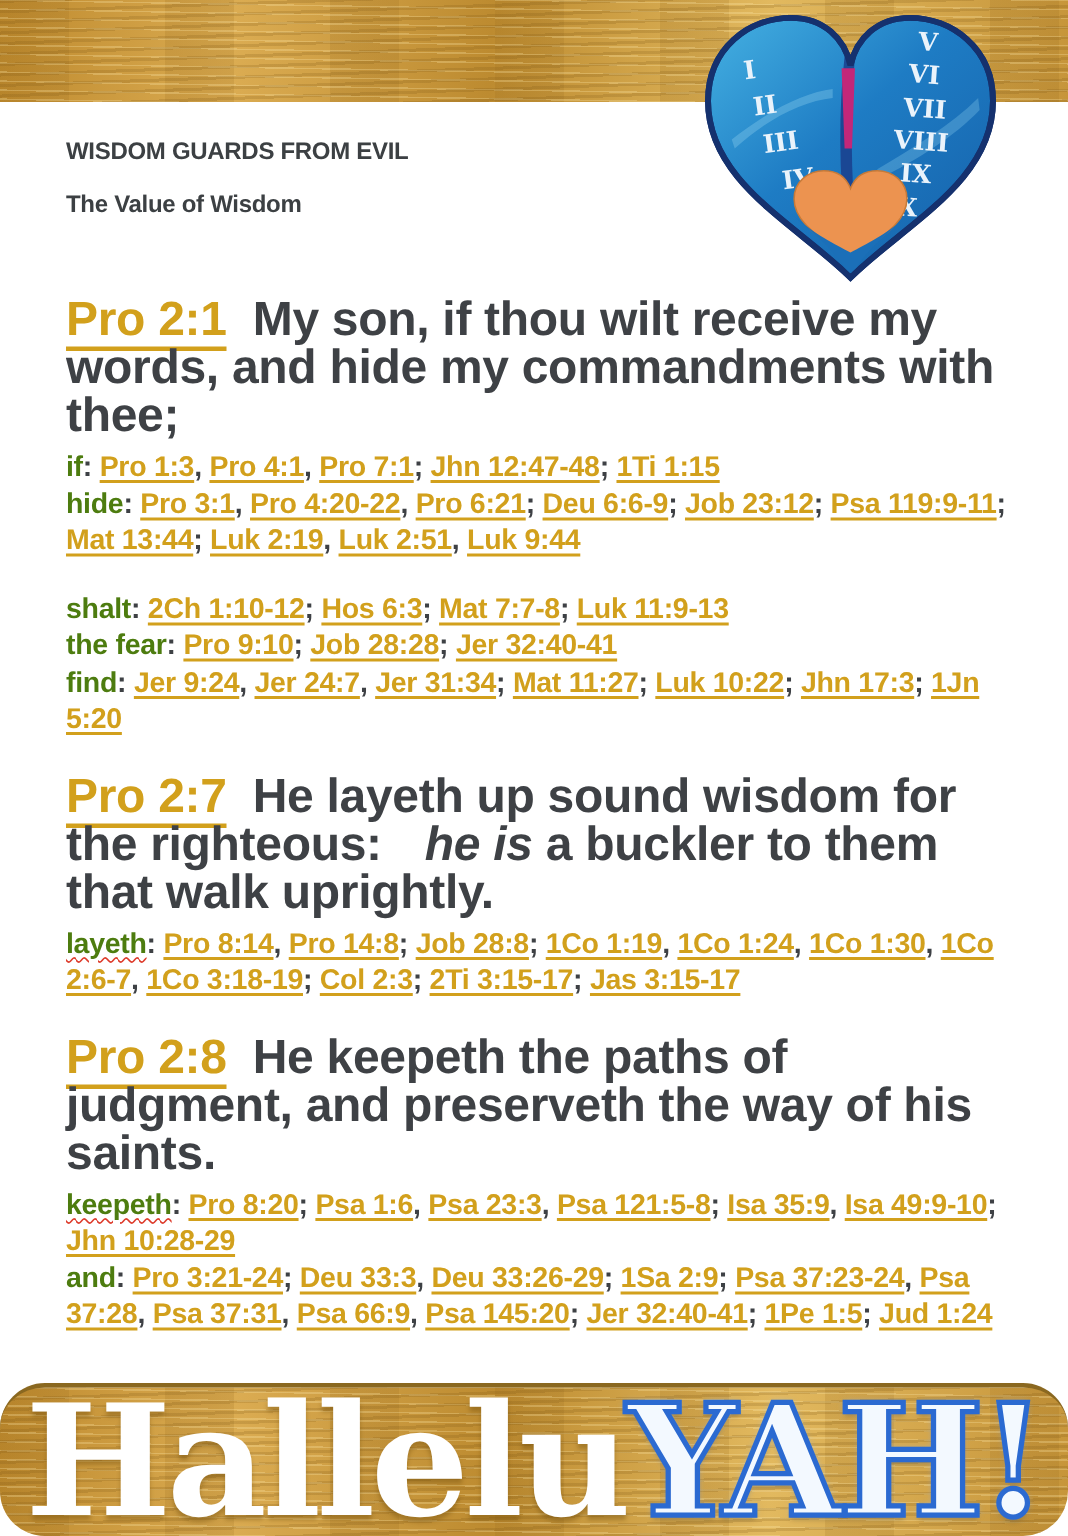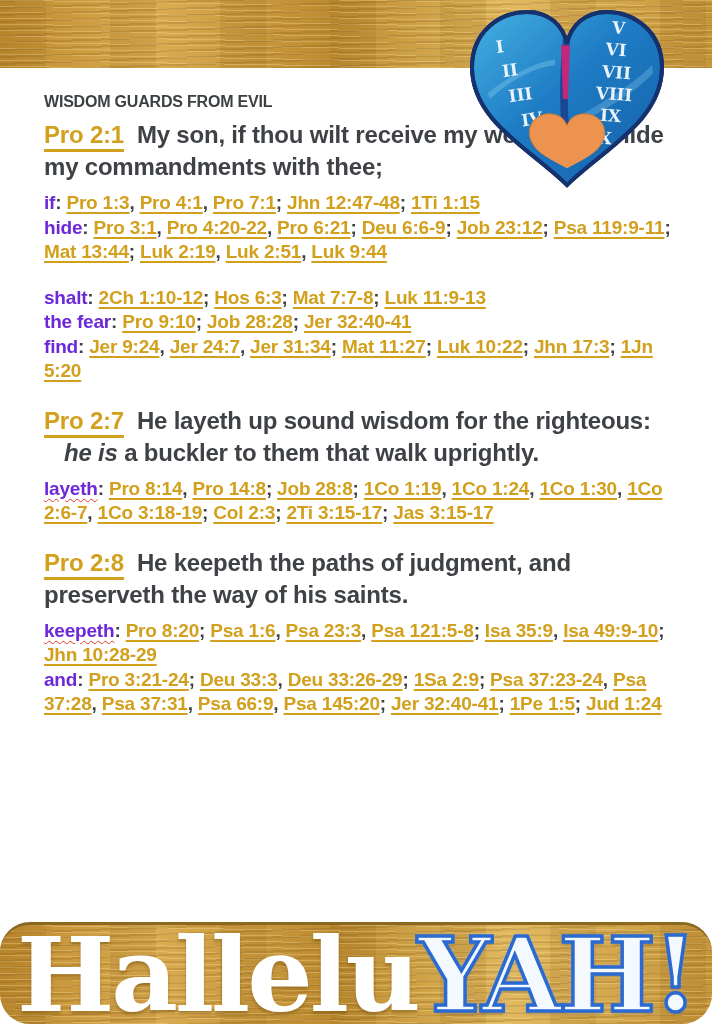--- a/index.html
+++ b/index.html
@@ -45,33 +45,33 @@
 
   
   .content { position:absolute; top:68px; left:0; width:712px; padding:16px 30px 0 44px; }
   h1.title, h2.subtitle {
     margin:0; font-size:16px; line-height:35px; font-weight:bold;
     color:#3C4043; letter-spacing:-0.2px;
   }
   h2.subtitle { margin-bottom:42px; }
   .section { margin-bottom:21px; }
   p.verse {
-    margin:0 0 8px 0; font-size:24px; line-height:32px; font-weight:bold;
+    margin:0 0 8px 0; font-size:32px; line-height:32px; font-weight:bold;
     color:#3E4145; letter-spacing:-0.2px; max-width:636px;
   }
   a.ref {
     color:#D2A01C; text-decoration:none; border-bottom:3px solid #D2A01C;
     padding-bottom:1px; cursor:pointer;
   }
   p.verse em { font-style:italic;margin-left:20px; }
   p.xrefs {
     margin:0; font-size:19px; line-height:24.5px; font-weight:bold;
     color:#3E4145; letter-spacing:-0.2px; max-width:640px;
   }
-  .xlabel { color:#6d28d9; }
+  .xlabel { color:#4d7c0f; }
   .squiggle {
     text-decoration-line:underline; text-decoration-style:wavy;
     text-decoration-color:#DD3A2A; text-decoration-thickness:1px;
     text-underline-offset:3px;
   }
   a.xlink {
     color:#D2A01C; text-decoration:underline; text-decoration-thickness:2px;
     text-underline-offset:3px; cursor:pointer;
   }
   .sep { color:#3E4145; }
@@ -110,20 +110,21 @@
         <text x="156" y="119">IX</text>
         <text x="152" y="142">X</text>
       </g>
     <path d="M110,172 C 90,156 72,146 72,130 C 72,118 82,111 92,111 C 101,111 107,115 110,123 C 113,115 119,111 128,111 C 138,111 148,118 148,130 C 148,146 130,156 110,172 Z" fill="#EC9350" stroke="#C77A38" stroke-width="1"></path>
     <path d="M70,140 C 88,156 102,166 110,184 C 118,166 132,156 150,140 C 134,154 120,161 110,166 C 100,161 86,154 70,140 Z" fill="#1B6FB8"></path>
     <path d="M110,183 C 72,146 14,118 14,64 C 14,28 42,8 70,8 C 92,8 106,22 110,40 C 114,22 128,8 150,8 C 178,8 206,28 206,64 C 206,118 148,146 110,183 Z" fill="none" stroke="#15316E" stroke-width="4"></path>
   </svg>
 
   <div class="content">
     <h1 class="title">WISDOM GUARDS FROM EVIL</h1>
+    <h2 class="subtitle">The Value of Wisdom</h2>
     <div id="sections">
         <div class="section">
           <p class="verse"><a class="ref">Pro 2:1</a>&nbsp; <span>My son, if thou wilt receive my words, and hide my commandments with thee;</span></p>
           <p class="xrefs"><span class="xlabel">if</span>: <a class="xlink">Pro 1:3</a><span class="sep">, </span><a class="xlink">Pro 4:1</a><span class="sep">, </span><a class="xlink">Pro 7:1</a><span class="sep">; </span><a class="xlink">Jhn 12:47-48</a><span class="sep">; </span><a class="xlink">1Ti 1:15</a></p>
           <p class="xrefs"><span class="xlabel">hide</span>: <a class="xlink">Pro 3:1</a><span class="sep">, </span><a class="xlink">Pro 4:20-22</a><span class="sep">, </span><a class="xlink">Pro 6:21</a><span class="sep">; </span><a class="xlink">Deu 6:6-9</a><span class="sep">; </span><a class="xlink">Job 23:12</a><span class="sep">; </span><a class="xlink">Psa 119:9-11</a><span class="sep">; </span><a class="xlink">Mat 13:44</a><span class="sep">; </span><a class="xlink">Luk 2:19</a><span class="sep">, </span><a class="xlink">Luk 2:51</a><span class="sep">, </span><a class="xlink">Luk 9:44</a></p>
         </div>
         <div class="section">
           <p class="xrefs"><span class="xlabel">shalt</span>: <a class="xlink">2Ch 1:10-12</a><span class="sep">; </span><a class="xlink">Hos 6:3</a><span class="sep">; </span><a class="xlink">Mat 7:7-8</a><span class="sep">; </span><a class="xlink">Luk 11:9-13</a></p>
           <p class="xrefs"><span class="xlabel">the fear</span>: <a class="xlink">Pro 9:10</a><span class="sep">; </span><a class="xlink">Job 28:28</a><span class="sep">; </span><a class="xlink">Jer 32:40-41</a></p>
           <p class="xrefs"><span class="xlabel">find</span>: <a class="xlink">Jer 9:24</a><span class="sep">, </span><a class="xlink">Jer 24:7</a><span class="sep">, </span><a class="xlink">Jer 31:34</a><span class="sep">; </span><a class="xlink">Mat 11:27</a><span class="sep">; </span><a class="xlink">Luk 10:22</a><span class="sep">; </span><a class="xlink">Jhn 17:3</a><span class="sep">; </span><a class="xlink">1Jn 5:20</a></p>

